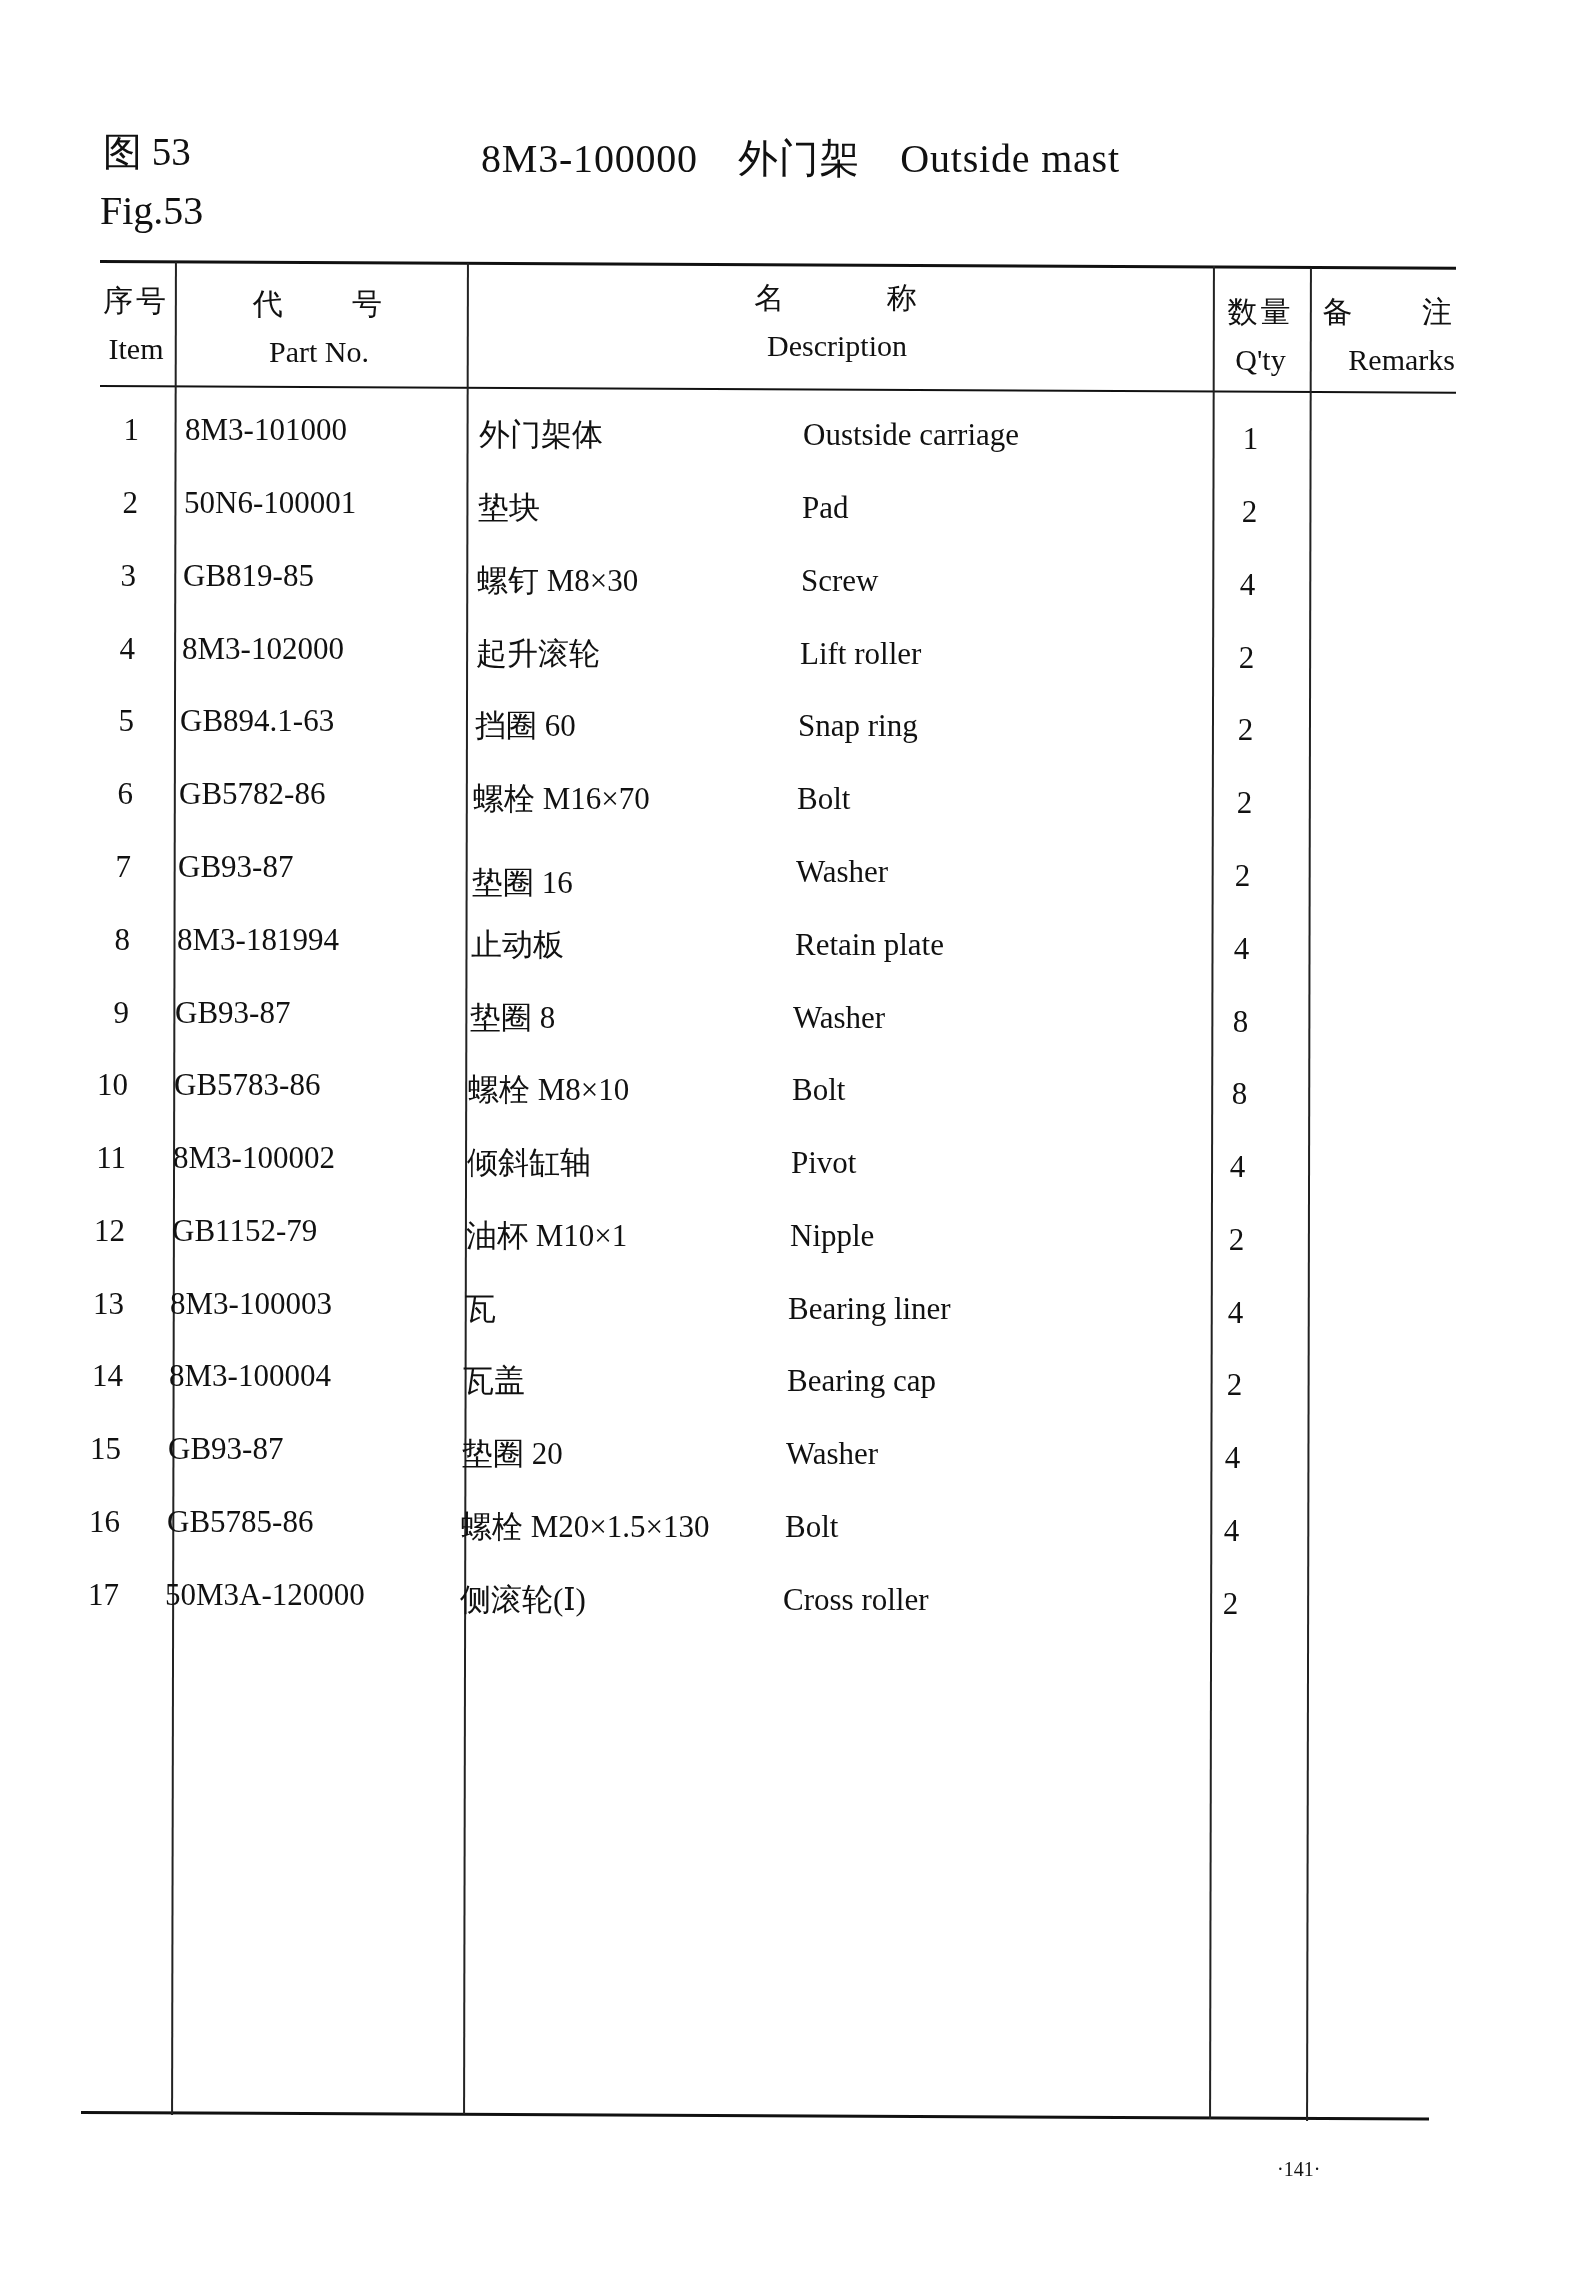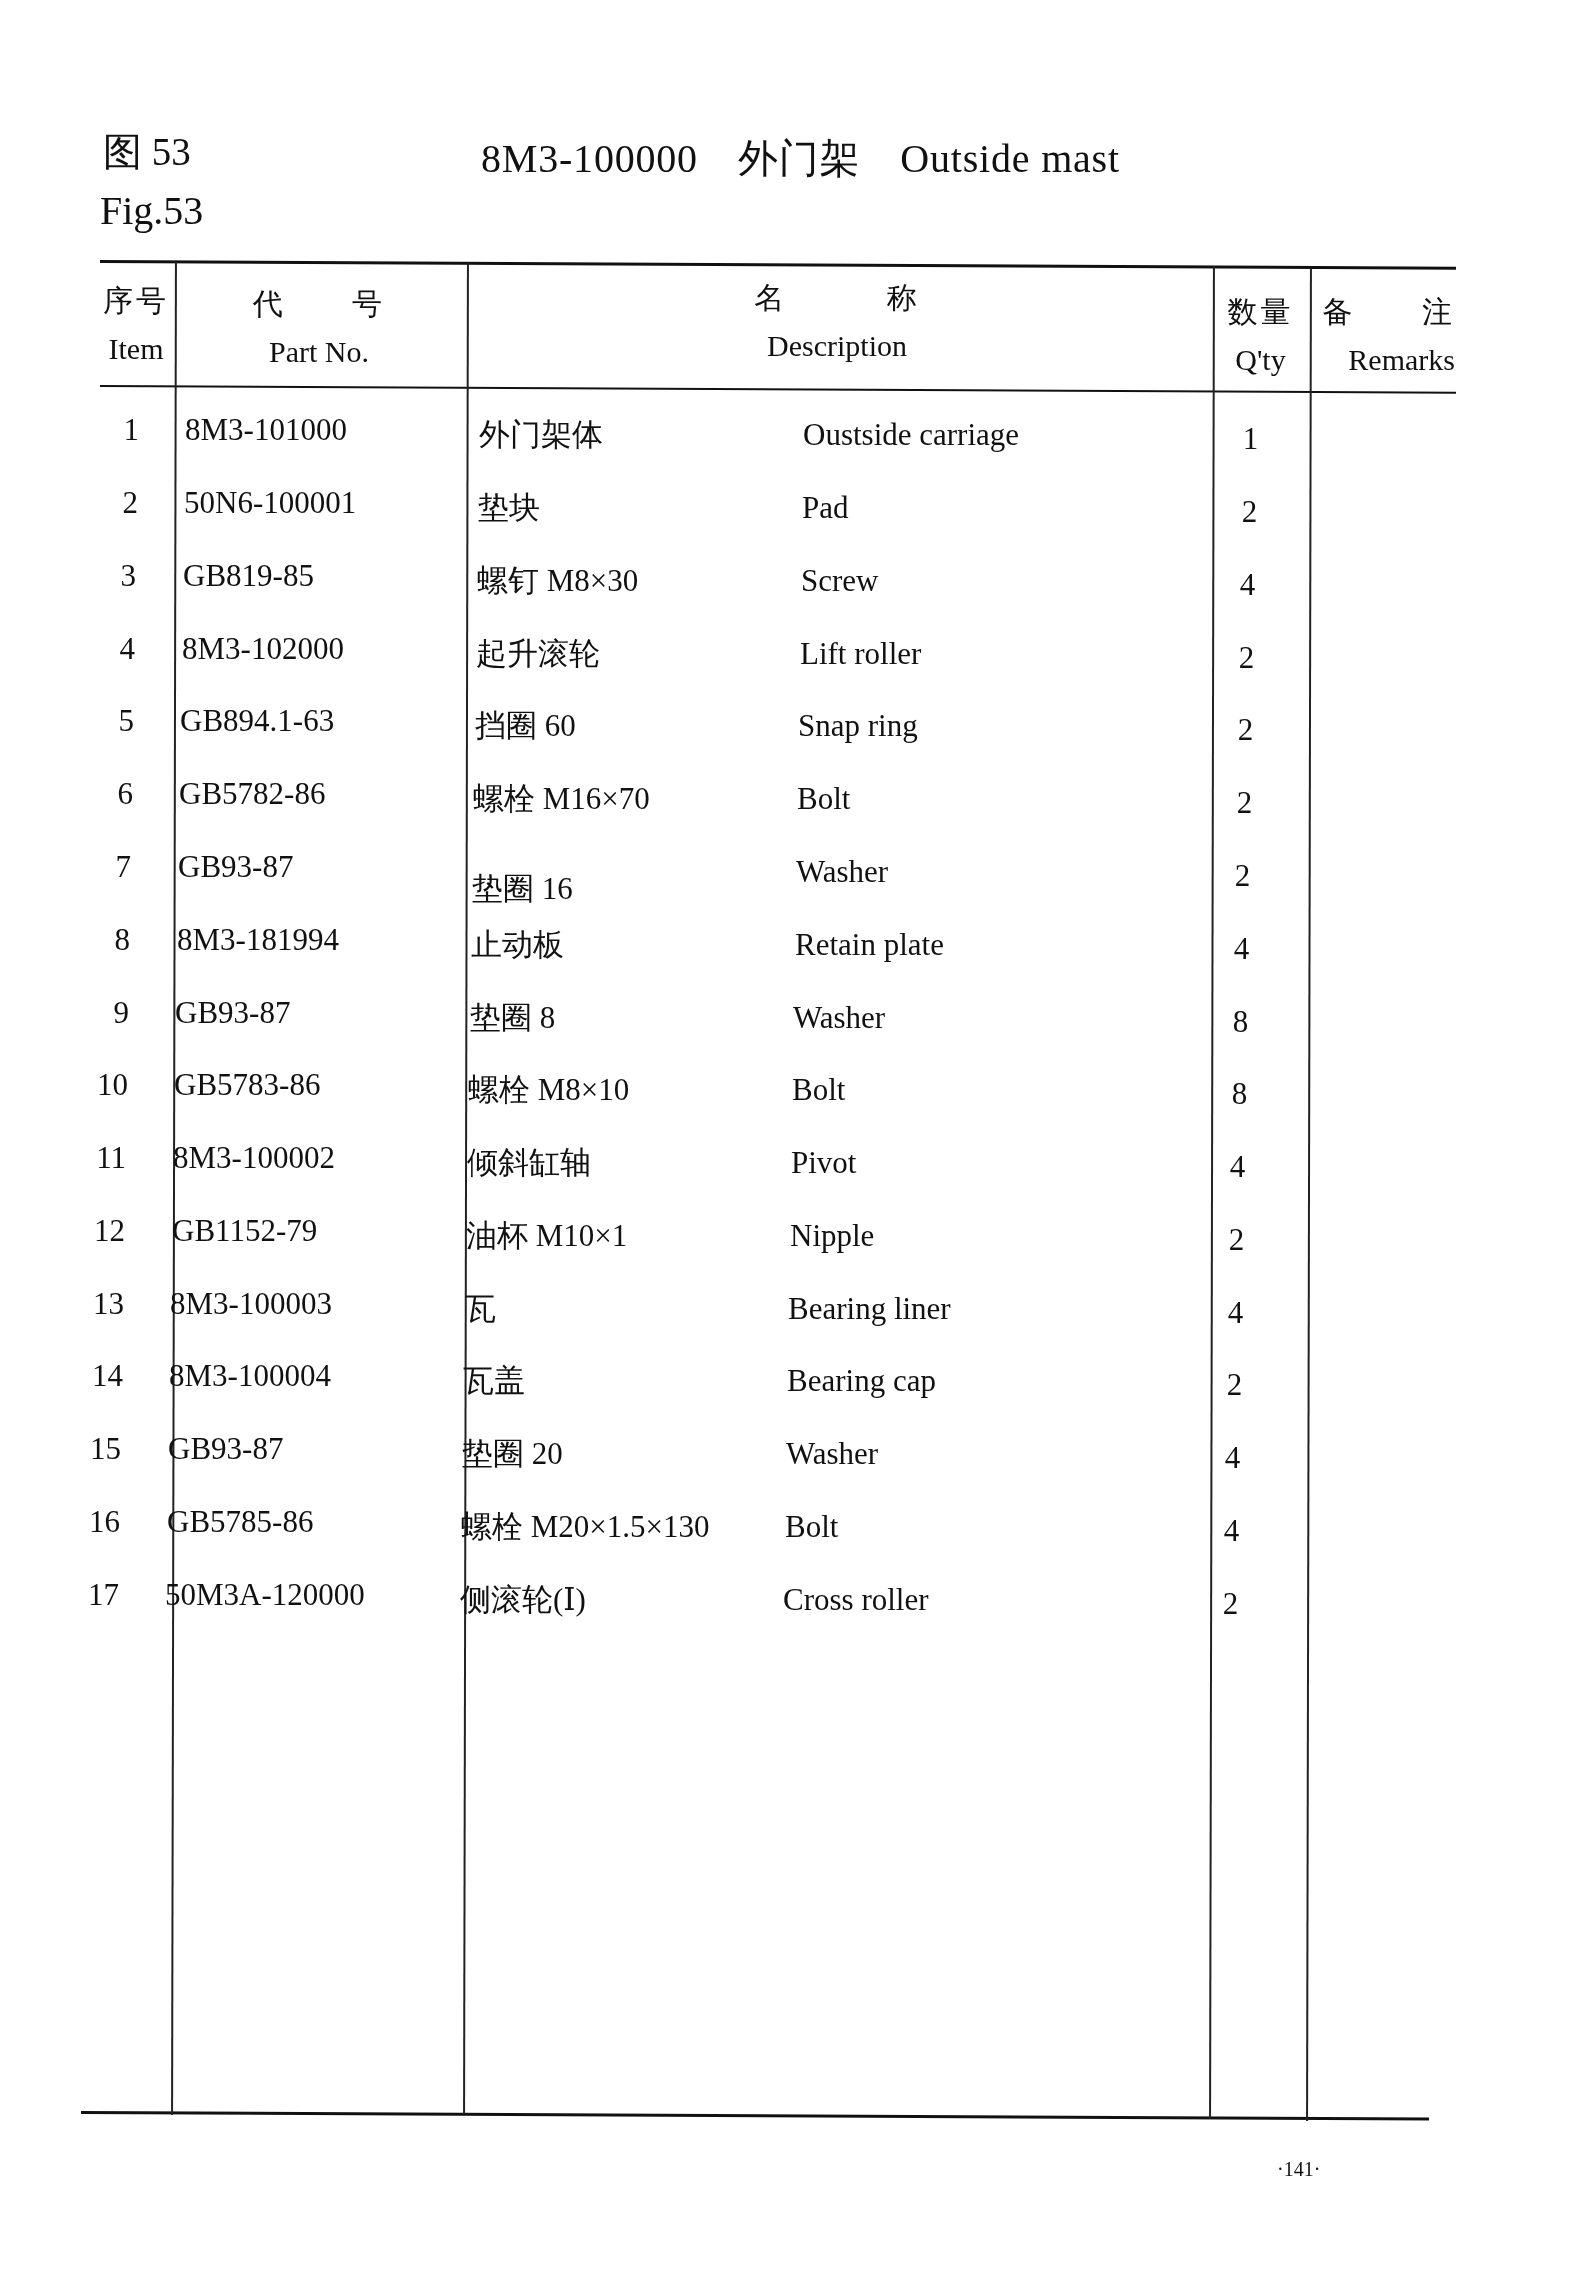--- a/index.html
+++ b/index.html
@@ -108,21 +108,21 @@
       <div class="cell c-item" style="left:86px">6</div>
       <div class="cell" style="left:179px">GB5782-86</div>
       <div class="cell" style="left:473px; top:4.7px">螺栓 M16×70</div>
       <div class="cell" style="left:797px; top:4.7px">Bolt</div>
       <div class="cell c-qty" style="left:1221px">2</div>
       <div class="cell" style="left:1317px"></div>
     </div>
     <div class="row" style="top: 843px;">
       <div class="cell c-item" style="left:84px">7</div>
       <div class="cell" style="left:178px">GB93-87</div>
-      <div class="cell" style="left:472px; top:22px">垫圈 16</div>
+      <div class="cell" style="left:472px; top:16px">垫圈 16</div>
       <div class="cell" style="left:796px; top:4.7px">Washer</div>
       <div class="cell c-qty" style="left:1219px">2</div>
       <div class="cell" style="left:1316px"></div>
     </div>
     <div class="row" style="top: 916px;">
       <div class="cell c-item" style="left:83px">8</div>
       <div class="cell" style="left:177px">8M3-181994</div>
       <div class="cell" style="left:471px; top:4.7px">止动板</div>
       <div class="cell" style="left:795px; top:4.7px">Retain plate</div>
       <div class="cell c-qty" style="left:1218px">4</div>

